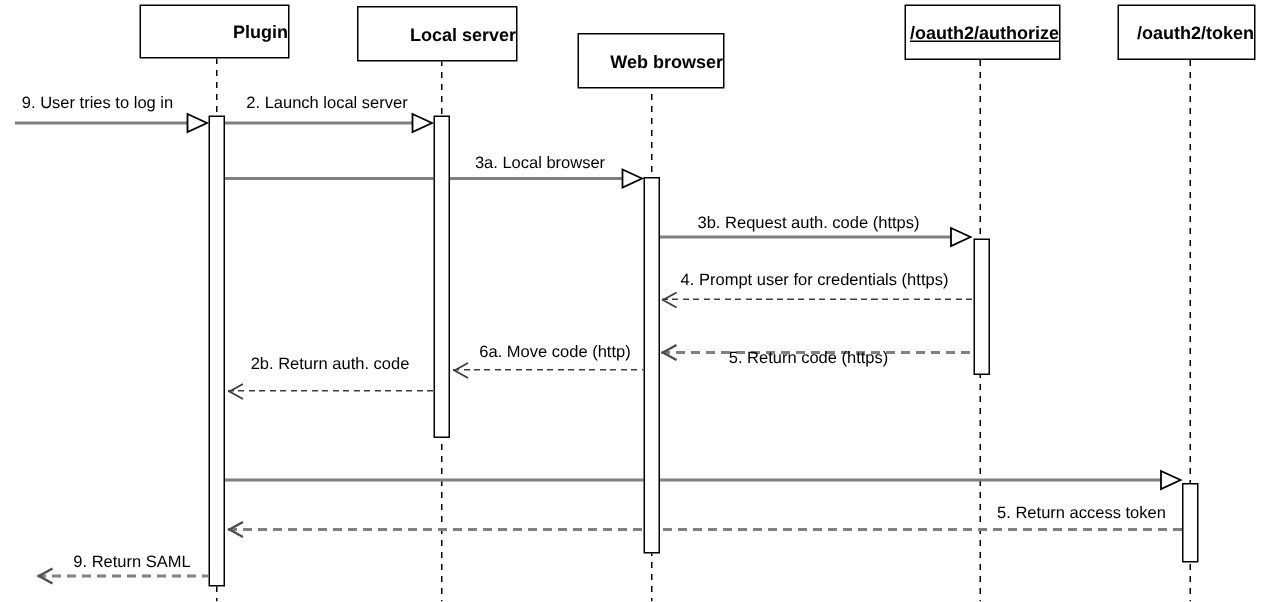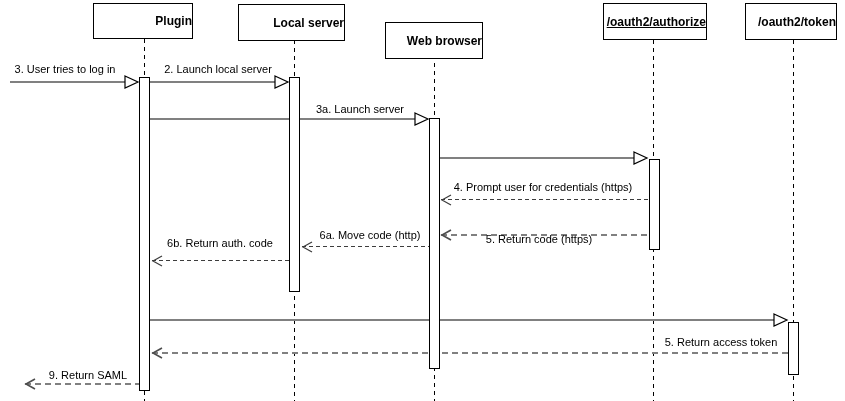--- a/index.html
+++ b/index.html
@@ -63,34 +63,35 @@
 </head>
 <body>
 
 <div id="stage">
     <div class="lifeline" style="left: 143.5px; top: 39px; height: 362px;"></div>
     <div class="lifeline" style="left: 293.5px; top: 40px; height: 361px;"></div>
     <div class="lifeline" style="left: 433.5px; top: 39px; height: 362px;"></div>
     <div class="lifeline" style="left: 652.5px; top: 40px; height: 361px;"></div>
     <div class="lifeline" style="left: 792.5px; top: 40px; height: 361px;"></div>
     <div class="message-line solid" style="left: 10px; width: 117px; top: 81px;"></div>
-    <div class="message-label" style="left: 65px; top: 63px;">3. User tries to log in</div>
+    <div class="message-label" style="left: 65px; top: 63px;">9. User tries to log in</div>
     <div class="message-line solid" style="left: 150px; width: 127px; top: 81px;"></div>
     <div class="message-label" style="left: 218px; top: 63px;">2. Launch local server</div>
     <div class="message-line solid" style="left: 150px; width: 267px; top: 118px;"></div>
-    <div class="message-label" style="left: 360px; top: 103px;">3a. Launch server</div>
+    <div class="message-label" style="left: 360px; top: 103px;">3a. Local browser</div>
     <div class="message-line solid" style="left: 440px; width: 196px; top: 157px;"></div>
+    <div class="message-label" style="left: 539px; top: 143px;">3b. Request auth. code (https)</div>
     <div class="message-line dashed-thin" style="left: 441px; width: 208px; top: 199px;"></div>
     <div class="message-label" style="left: 543px; top: 181px; text-align: center;">4. Prompt user for credentials (https)</div>
     <div class="message-line dashed-thick" style="left: 441px; width: 208px; top: 234px;"></div>
     <div class="message-label" style="left: 539px; top: 219px; margin-top: 14px;">5. Return code (https)</div>
     <div class="message-line dashed-thin" style="left: 302px; width: 127px; top: 246px;"></div>
     <div class="message-label" style="left: 370px; top: 229px;">6a. Move code (http)</div>
     <div class="message-line dashed-thin" style="left: 152px; width: 137px; top: 260px;"></div>
-    <div class="message-label" style="left: 220px; top: 237px;">6b. Return auth. code</div>
+    <div class="message-label" style="left: 220px; top: 237px;">2b. Return auth. code</div>
     <div class="message-line solid" style="left: 150px; width: 626px; top: 319px;"></div>
     <div class="message-line dashed-thick" style="left: 152px; width: 636px; top: 352px;"></div>
     <div class="message-label" style="left: 721px; top: 336px;">5. Return access token</div>
     <div class="message-line dashed-thick" style="left: 25px; width: 114px; top: 383px;"></div>
     <div class="message-label" style="left: 88px; top: 369px;">9. Return SAML</div>
     <div class="activation-bar" style="left: 139px; top: 77px; width: 11px; height: 314px;"></div>
     <div class="activation-bar" style="left: 289px; top: 77px; width: 11px; height: 215px;"></div>
     <div class="activation-bar" style="left: 429px; top: 118px; width: 11px; height: 251px;"></div>
     <div class="activation-bar" style="left: 649px; top: 159px; width: 11px; height: 91px;"></div>
     <div class="activation-bar" style="left: 788px; top: 322px; width: 11px; height: 53px;"></div>

